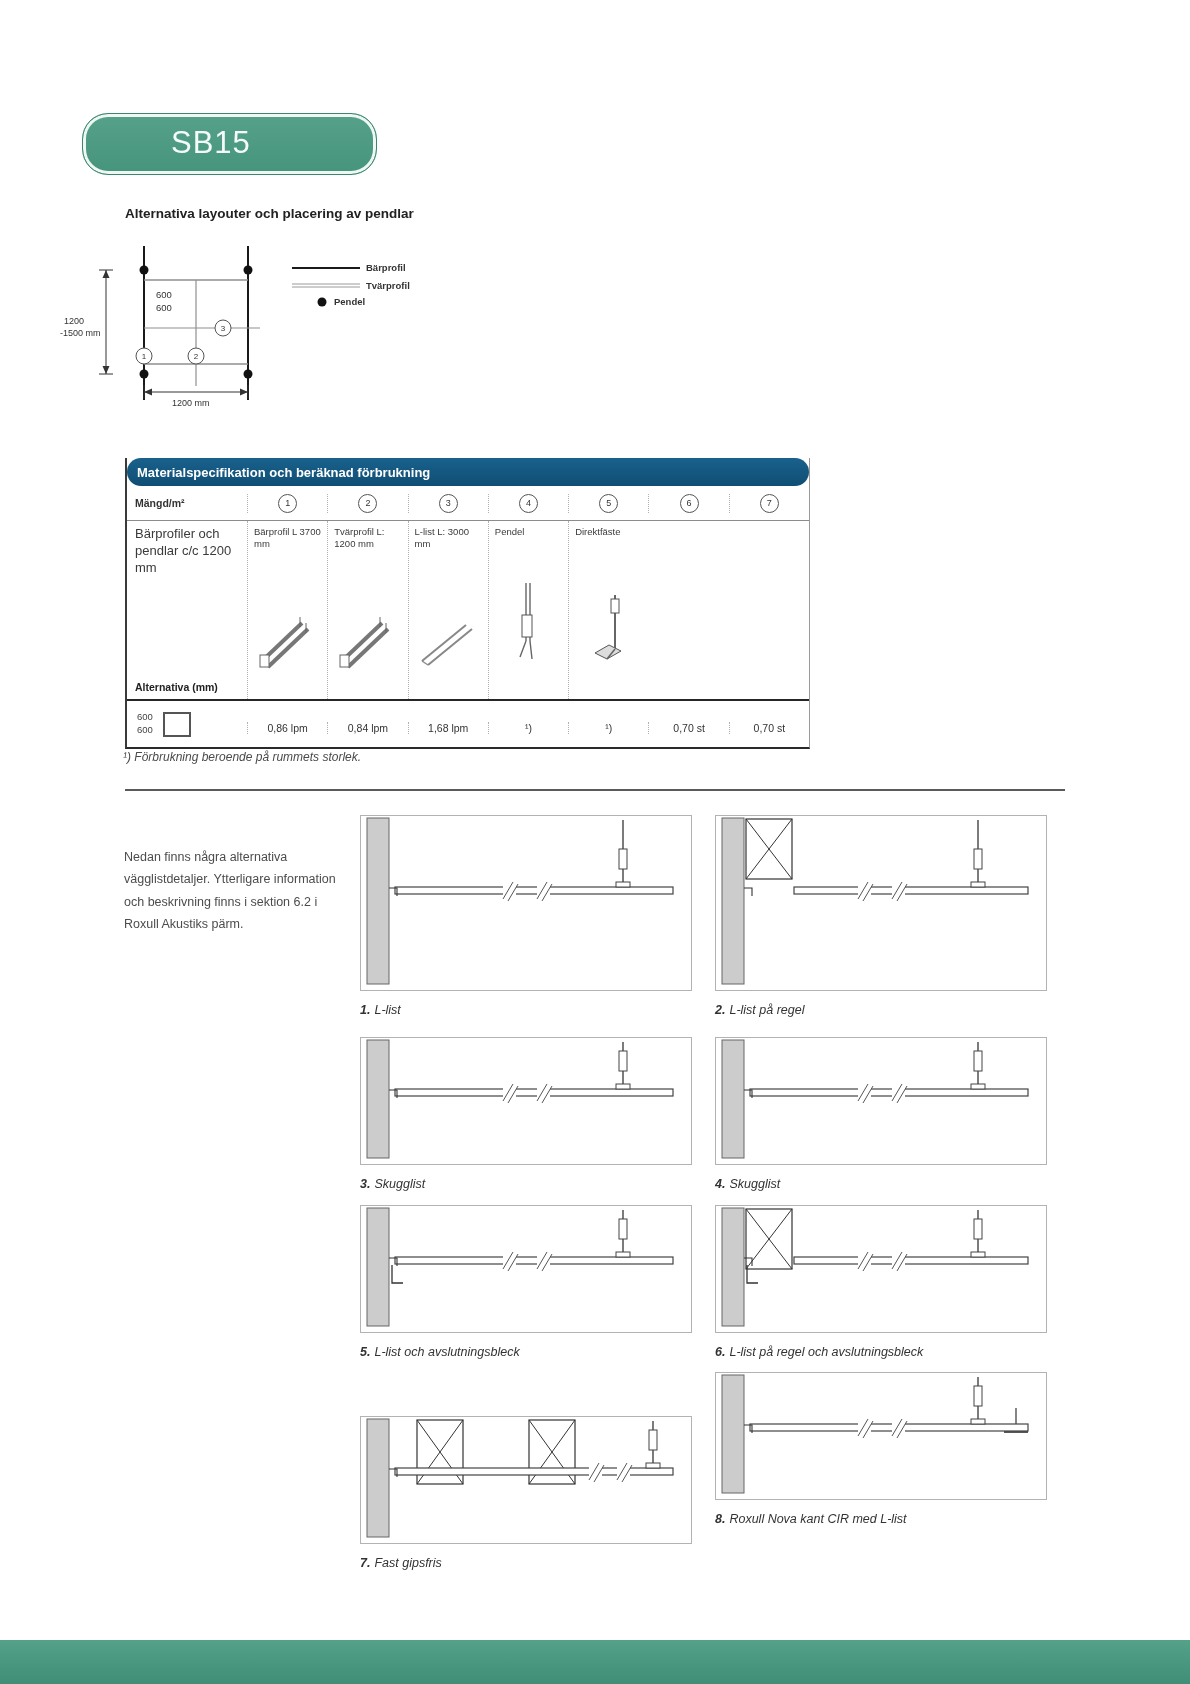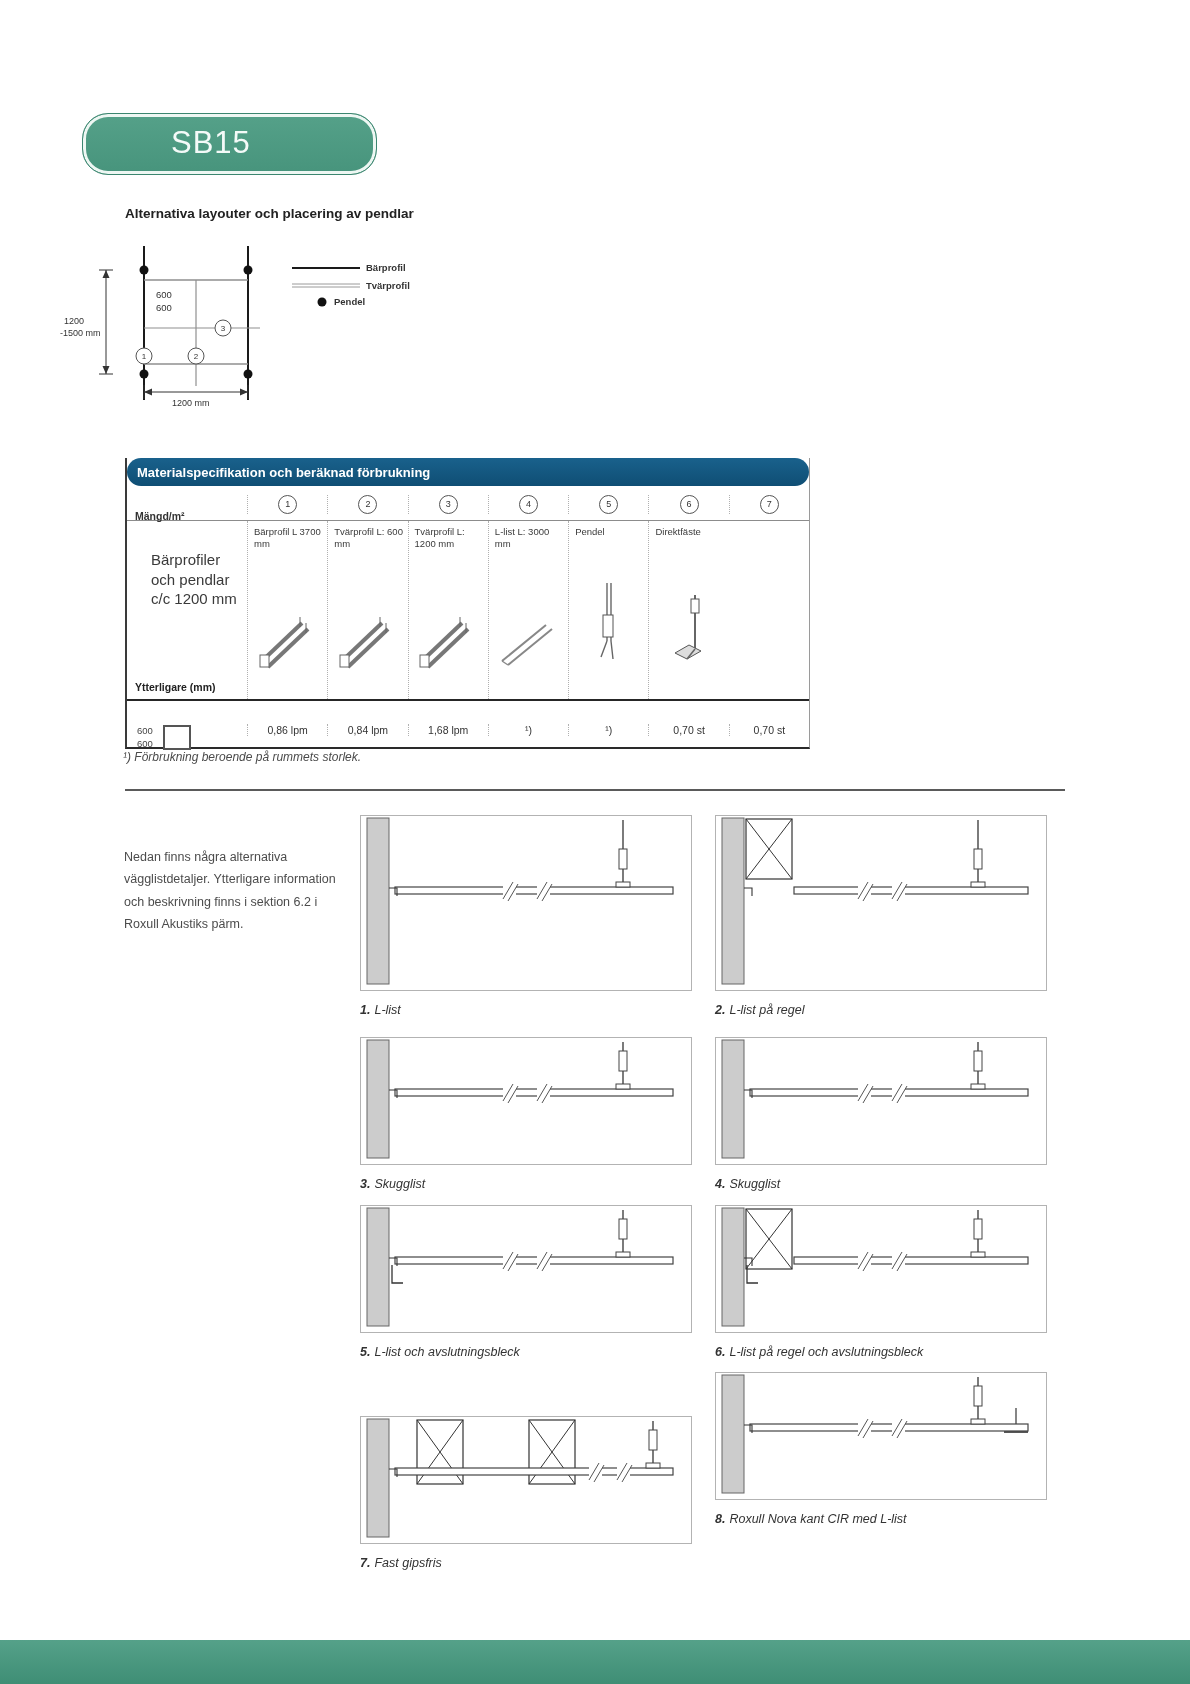--- a/index.html
+++ b/index.html
@@ -29,32 +29,32 @@
     position:absolute;left:125px;top:458px;width:682px;
     border-left:2px solid #3a3a3a;border-right:1px solid #9a9a9a;
     border-bottom:2px solid #2a2a2a;background:#fff;font-size:10px;
   }
   .mtable-title{
     background:linear-gradient(180deg,#19618c 0%,#0f4e74 100%);
     color:#fff;font-size:13px;font-weight:bold;padding:7px 10px 6px 10px;border-radius:14px;
   }
   .trow{display:grid;grid-template-columns:120px repeat(7,1fr);}
   .trow .cell{border-left:1px dotted #b0b0b0;position:relative;}
-  .trow .cell:first-child{border-left:none;margin-top:24px;}
+  .trow .cell:first-child{border-left:none;}
   .qty-row{height:34px;border-bottom:1px solid #8c8c8c;align-items:center;}
   .qty-label{font-weight:bold;font-size:10.5px;padding-left:8px;align-self:center;}
   .circle-num{
     width:17px;height:17px;border:1px solid #555;border-radius:50%;
     display:flex;align-items:center;justify-content:center;
     font-size:9px;color:#333;margin:0 auto;background:#fff;
   }
   .prod-row{height:178px;}
   .prod-name{font-size:9.5px;line-height:1.3;color:#3a3a3a;padding:5px 3px 0 6px;}
   .prod-art{position:absolute;bottom:26px;left:50%;transform:translateX(-50%);}
-  .row-label{font-size:15px;line-height:1.3;color:#3a3a3a;padding:5px 4px 0 24px;}
+  .row-label{font-size:13px;line-height:1.3;color:#3a3a3a;padding:5px 4px 0 8px;}
   .module-label{
     position:absolute;bottom:6px;left:8px;font-size:10.5px;font-weight:bold;color:#222;
   }
   .data-row{height:46px;border-top:2px solid #262626;align-items:center;}
   .data-cell{text-align:center;align-self:center;font-size:10.5px;color:#333;margin-top:8px;}
   .module-size{display:flex;align-items:center;gap:10px;padding-left:10px;align-self:center;}
   .msize-nums{font-size:9.5px;line-height:1.35;color:#444;}
   .msize-box{width:24px;height:21px;border:2px solid #555;background:#fff;}
   .footnote{
     position:absolute;left:123px;top:750px;font-size:12px;font-style:italic;color:#4a4a4a;
@@ -161,35 +161,24 @@
         <div class="circle-num">6</div>
       </div>
     <div class="cell" style="align-self:center;">
         <div class="circle-num">7</div>
       </div>
   </div>
 
   <div class="trow prod-row">
     <div class="cell">
       <div class="row-label">Bärprofiler och pendlar c/c 1200 mm</div>
-      <div class="module-label">Ytterligare (mm)</div>
+      <div class="module-label">Alternativa (mm)</div>
     </div>
     <div class="cell">
       <div class="prod-name">Bärprofil L 3700 mm</div>
-      <div class="prod-art">
-        <svg width="64" height="62" viewBox="0 0 64 62">
-            <path d="M6 52 L46 14" stroke="#777" stroke-width="4" fill="none"></path>
-            <path d="M12 58 L52 20" stroke="#777" stroke-width="4" fill="none"></path>
-            <rect x="4" y="46" width="9" height="12" fill="#fff" stroke="#666"></rect>
-            <path d="M44 8 v10 M50 14 v10" stroke="#666" stroke-width="1"></path>
-          </svg>
-      </div>
-    </div>
-    <div class="cell">
-      <div class="prod-name">Tvärprofil L: 600 mm</div>
       <div class="prod-art">
         <svg width="64" height="62" viewBox="0 0 64 62">
             <path d="M6 52 L46 14" stroke="#777" stroke-width="4" fill="none"></path>
             <path d="M12 58 L52 20" stroke="#777" stroke-width="4" fill="none"></path>
             <rect x="4" y="46" width="9" height="12" fill="#fff" stroke="#666"></rect>
             <path d="M44 8 v10 M50 14 v10" stroke="#666" stroke-width="1"></path>
           </svg>
       </div>
     </div>
     <div class="cell">

